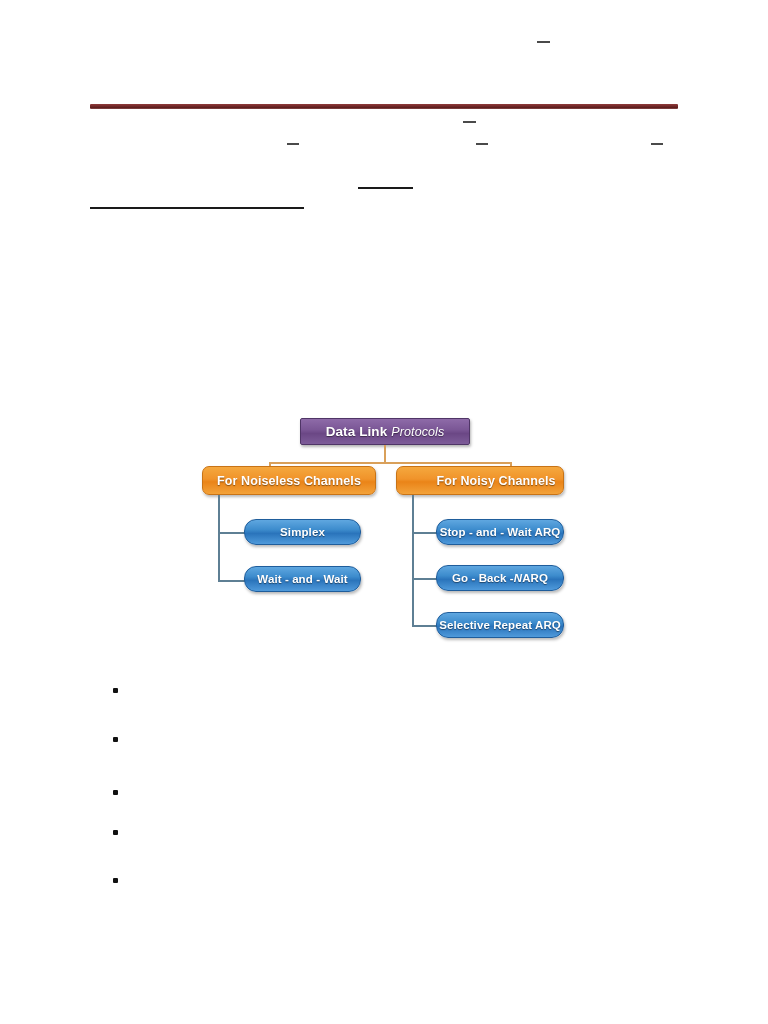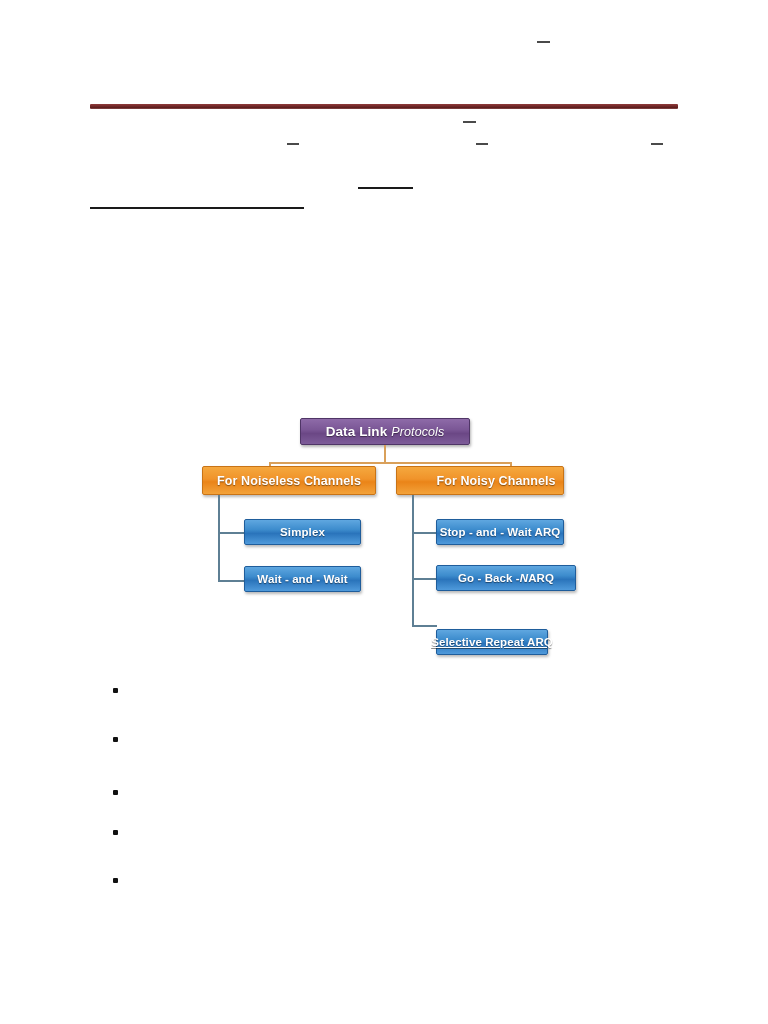--- a/index.html
+++ b/index.html
@@ -99,32 +99,32 @@
     font-size: 13.5px;
   }
   .node-root .t-strong { font-weight: bold; }
   .node-root .t-light  { font-weight: normal; font-size: 12.5px; margin-left: 4px; font-style: italic; }
 
   
   .node-cat {
     background: linear-gradient(to bottom,
                 #f5a83e 0%, #f0932a 45%, #ea8418 55%, #f3a23a 100%);
     border: 1px solid #c87316;
-    border-radius: 2px;
+    border-radius: 7px;
     box-shadow: 1px 2px 3px rgba(0,0,0,0.28);
     font-size: 12.5px;
     font-weight: bold;
   }
 
   
   .node-leaf {
     background: linear-gradient(to bottom,
                 #5fa7e0 0%, #3d8ccd 40%, #2a74bb 56%, #4f9adb 100%);
     border: 1px solid #1f5d9b;
-    border-radius: 2px;
+    border-radius: 12px;
     box-shadow: 1px 2px 3px rgba(0,0,0,0.28);
     font-size: 11.5px;
     font-weight: bold;
   }
   .node-leaf .t-ital { font-style: italic; }
 
   
   .conn {
     position: absolute;
     background: #5e7f94;
@@ -184,27 +184,27 @@
 
     <div class="conn" style="left:216px; top:81px;  width:2px;  height:132px;"></div>
     <div class="conn" style="left:216px; top:118px; width:25px; height:2px;"></div>
     <div class="conn" style="left:216px; top:164px; width:25px; height:2px;"></div>
     <div class="conn" style="left:216px; top:211px; width:25px; height:2px;"></div>
 
     <div class="node node-leaf" style="left:240px; top:105px; width:128px; height:26px;align-items:center;">
       <span>Stop - and - Wait ARQ</span>
     </div>
 
-    <div class="node node-leaf" style="left:240px; top:151px; width:140px; height:26px;">
+    <div class="node node-leaf" style="left:240px; top:151px; width:128px; height:26px;">
       <span>Go - Back - </span>
         <span class="t-ital">N</span>
         <span> ARQ</span>
     </div>
 
-    <div class="node node-leaf" style="left:240px; top:215px; width:112px; height:26px;text-decoration:underline;">
+    <div class="node node-leaf" style="left:240px; top:198px; width:128px; height:26px;">
       <span>Selective Repeat ARQ</span>
     </div>
 
   </div>
 
   <div class="bullet-item" style="top:688px;">
     <span class="bullet-dot"></span>
     <span class="bullet-text"></span>
   </div>
   <div class="bullet-item" style="top:737px;">

